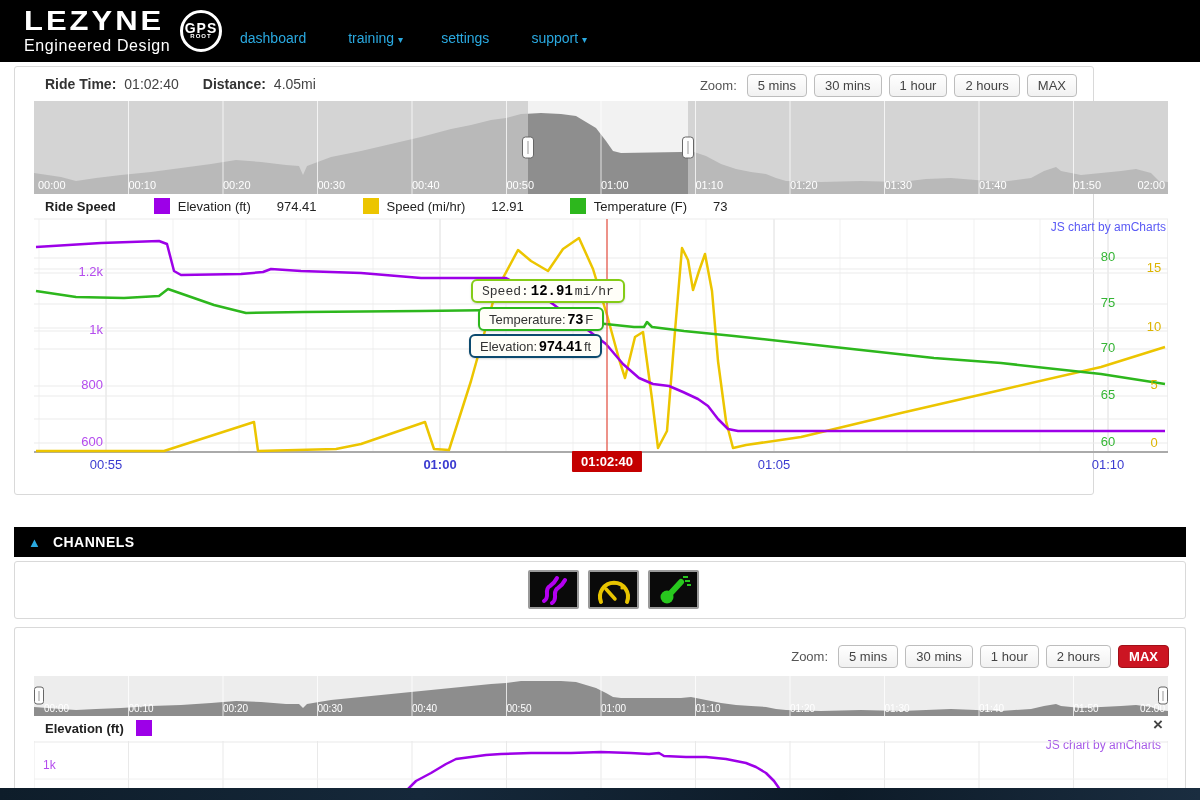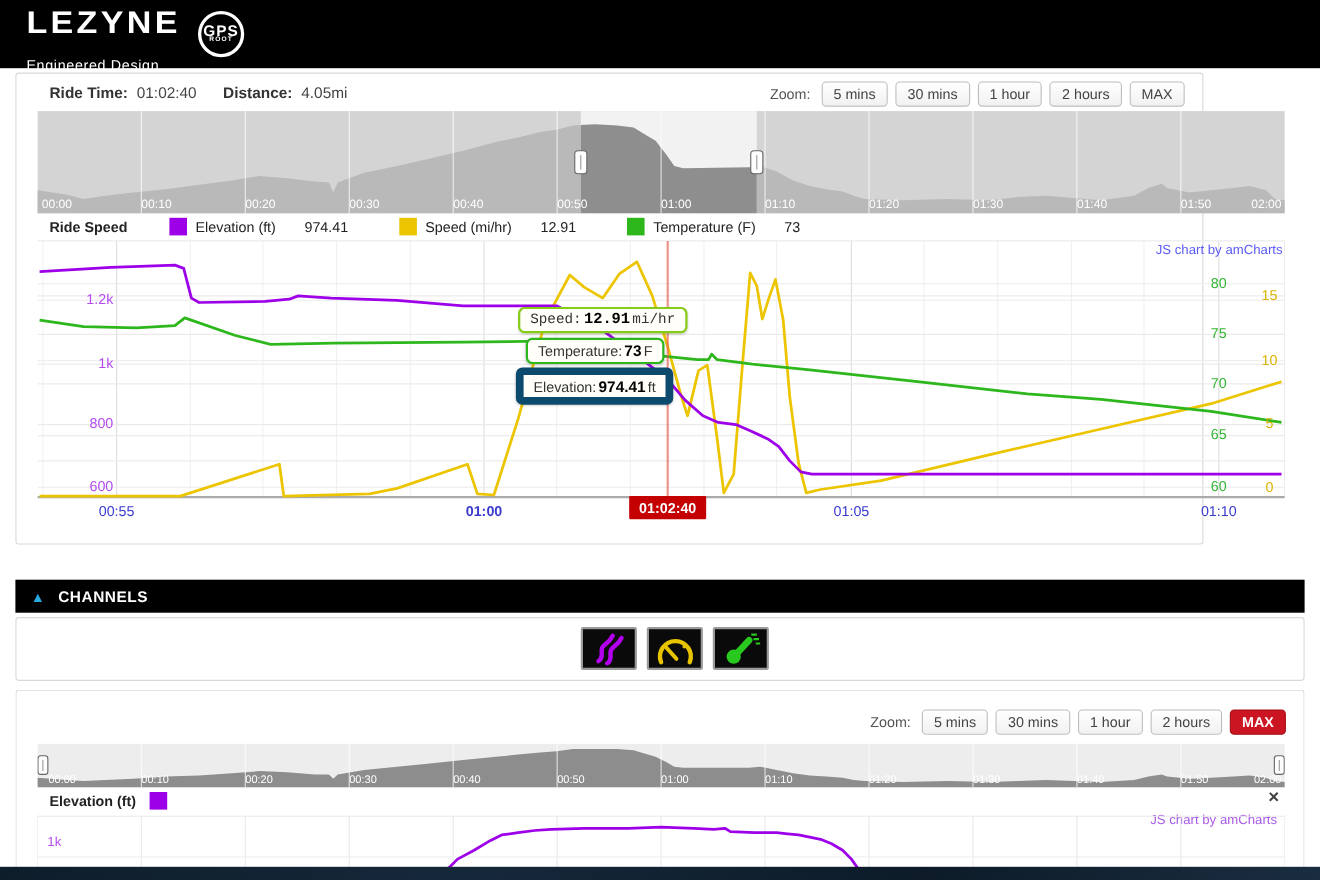--- a/index.html
+++ b/index.html
@@ -4,21 +4,21 @@
 <style>
   * { margin:0; padding:0; box-sizing:border-box; }
   html,body { background:#fff; }
   body { font-family:"Liberation Sans", sans-serif; width:1200px; height:800px; overflow:hidden; }
   #app { position:relative; width:1200px; height:800px; background:#fff; overflow:hidden; }
 
   
   .navbar { position:absolute; left:0; top:0; width:1200px; height:62px; background:#000; }
   .logo-wrap { position:absolute; left:24px; top:6px; color:#fff; }
   .logo-text { font-size:31px; font-weight:bold; letter-spacing:3px; line-height:30px; transform:scaleY(.92); }
-  .logo-tag { font-size:13px; letter-spacing:.6px; margin-top:16px; }
+  .logo-tag { font-size:16px; letter-spacing:.6px; margin-top:1px; }
   .gps-badge { position:absolute; left:180px; top:10px; width:42px; height:42px; border:3px solid #fff; border-radius:50%;
     background:#000; color:#fff; display:flex; flex-direction:column; align-items:center; justify-content:center; }
   .gps-badge .b1 { font-size:14px; font-weight:bold; letter-spacing:1px; line-height:10px; }
   .gps-badge .b2 { font-size:6px; font-weight:bold; letter-spacing:1px; line-height:7px; }
   .nav-links { position:absolute; left:240px; top:0; height:62px; display:flex; align-items:center; gap:38px; padding-top:14px; }
   .nav-link { color:#2aa9e0; font-size:14px; cursor:pointer; }
   .nav-link .caret { font-size:10px; margin-left:4px; }
 
   
   .panel { position:absolute; background:#fff; border:1px solid #d9d9d9; border-radius:3px; }
@@ -60,21 +60,21 @@
   #main-svg { position:absolute; left:0; top:0; }
   .xlab { position:absolute; top:240px; transform:translateX(-50%); font-size:13px; color:#3a3ad0; }
   .xlab.bold { font-weight:bold; }
   .cursor-badge { position:absolute; top:234px; transform:translateX(-50%); background:#c40000; color:#fff;
     font-weight:bold; font-size:13px; padding:3px 9px; border-radius:1px; }
   .tip { position:absolute; background:#fffef8; border-radius:6px; padding:2px 9px; font-size:13px; color:#333;
     white-space:nowrap; box-shadow:0 1px 2px rgba(0,0,0,.15); }
   .tip b { color:#000; margin:0 2px; font-size:14px; }
   #tip-speed { left:437px; top:62px; border:2px solid #84cc16;font-family:Liberation Mono, monospace; }
   #tip-temp  { left:444px; top:90px; border:2px solid #2db71d; }
-  #tip-elev  { left:435px; top:117px; border:7px solid #0c4a6e; }
+  #tip-elev  { left:435px; top:117px; border:2px solid #0c4a6e; }
   .watermark { position:absolute; font-size:12px; }
   #wm1 { right:2px; top:3px; color:#5a5af5; }
   #wm2 { right:24px; top:110px; color:#a75ae8; }
 
   #overview2 { top:48px; }
   .ov-tick2 { font-size:10px; fill:#fff; font-family:"Liberation Sans",sans-serif; }
   #legend2 { top:92px; font-weight:bold; font-size:13px; color:#222; }
   #legend2 .sq { margin-left:12px; margin-right:0; }
   .close-btn { position:absolute; right:22px; top:88px; font-size:17px; font-weight:bold; color:#444; cursor:pointer; line-height:17px; }
   #chart2 { position:absolute; left:19px; top:113px; }
@@ -94,20 +94,26 @@
 <div id="app">
 
   <div class="navbar">
     <div class="logo-wrap">
       <div class="logo-text">LEZYNE</div>
       <div class="logo-tag">Engineered Design</div>
     </div>
     <div class="gps-badge">
       <div class="b1">GPS</div>
       <div class="b2">ROOT</div>
+    </div>
+    <div class="nav-links">
+      <span class="nav-link"><span>dashboard</span><span class="caret"></span></span>
+      <span class="nav-link"><span>training</span><span class="caret">▾</span></span>
+      <span class="nav-link"><span>settings</span><span class="caret"></span></span>
+      <span class="nav-link"><span>support</span><span class="caret">▾</span></span>
     </div>
   </div>
 
   <div class="panel" id="panel1">
 
     <div class="ride-header">
       <b>Ride Time:</b>
       <span>01:02:40</span>
       <span style="width:8px"></span>
       <b>Distance:</b>

